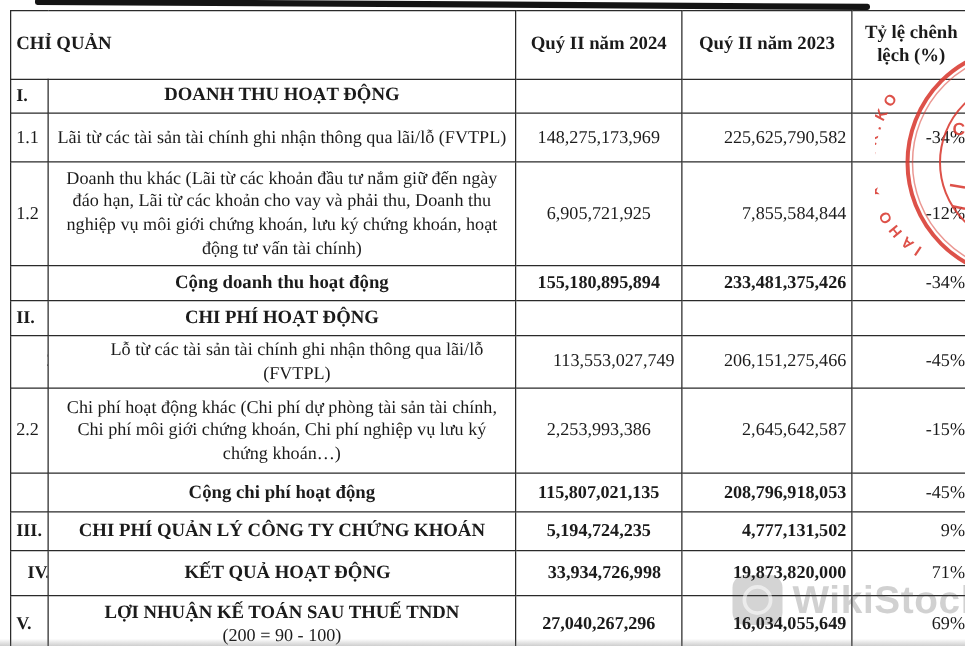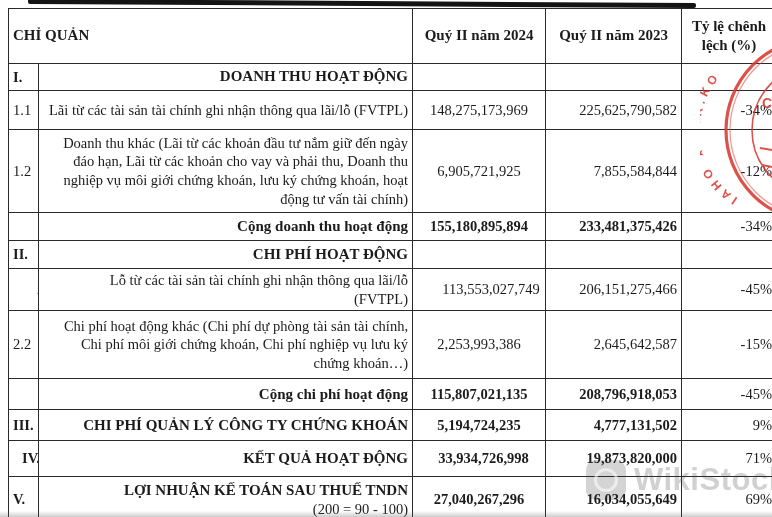--- a/index.html
+++ b/index.html
@@ -46,21 +46,21 @@
   col.c-2024  { width: 133px; }
   col.c-2023  { width: 136px; }
   col.c-pct   { width: 95px; }
 
   tr.r-header td { height: 50px; font-weight: bold; font-size: 15px; }
   td.h-criteria { text-align: left; padding-left: 5px; }
   td.h-col { text-align: center; padding: 2px 6px; }
 
   td.no   { text-align: left; padding-left: 5px; }
   td.no.b { font-weight: bold; }
-  td.label { text-align: right; padding-left: 5px; margin-top: 46px; }
+  td.label { text-align: center; padding-left: 5px; margin-top: 46px; }
   td.label.b { font-weight: bold; font-size: 15px; }
   td.v2024 { text-align: center; padding-right: 7px; }
   td.v2023 { text-align: right; padding-right: 11px; }
   td.pct   { text-align: right; padding-right: 10px; }
   td.num-b { font-weight: bold; }
 
   tr.r-sec   td { height: 22px; }
   tr.r-11    td { height: 34px; }
   tr.r-12    td { height: 78px; }
   tr.r-sub1  td { height: 23px; }

